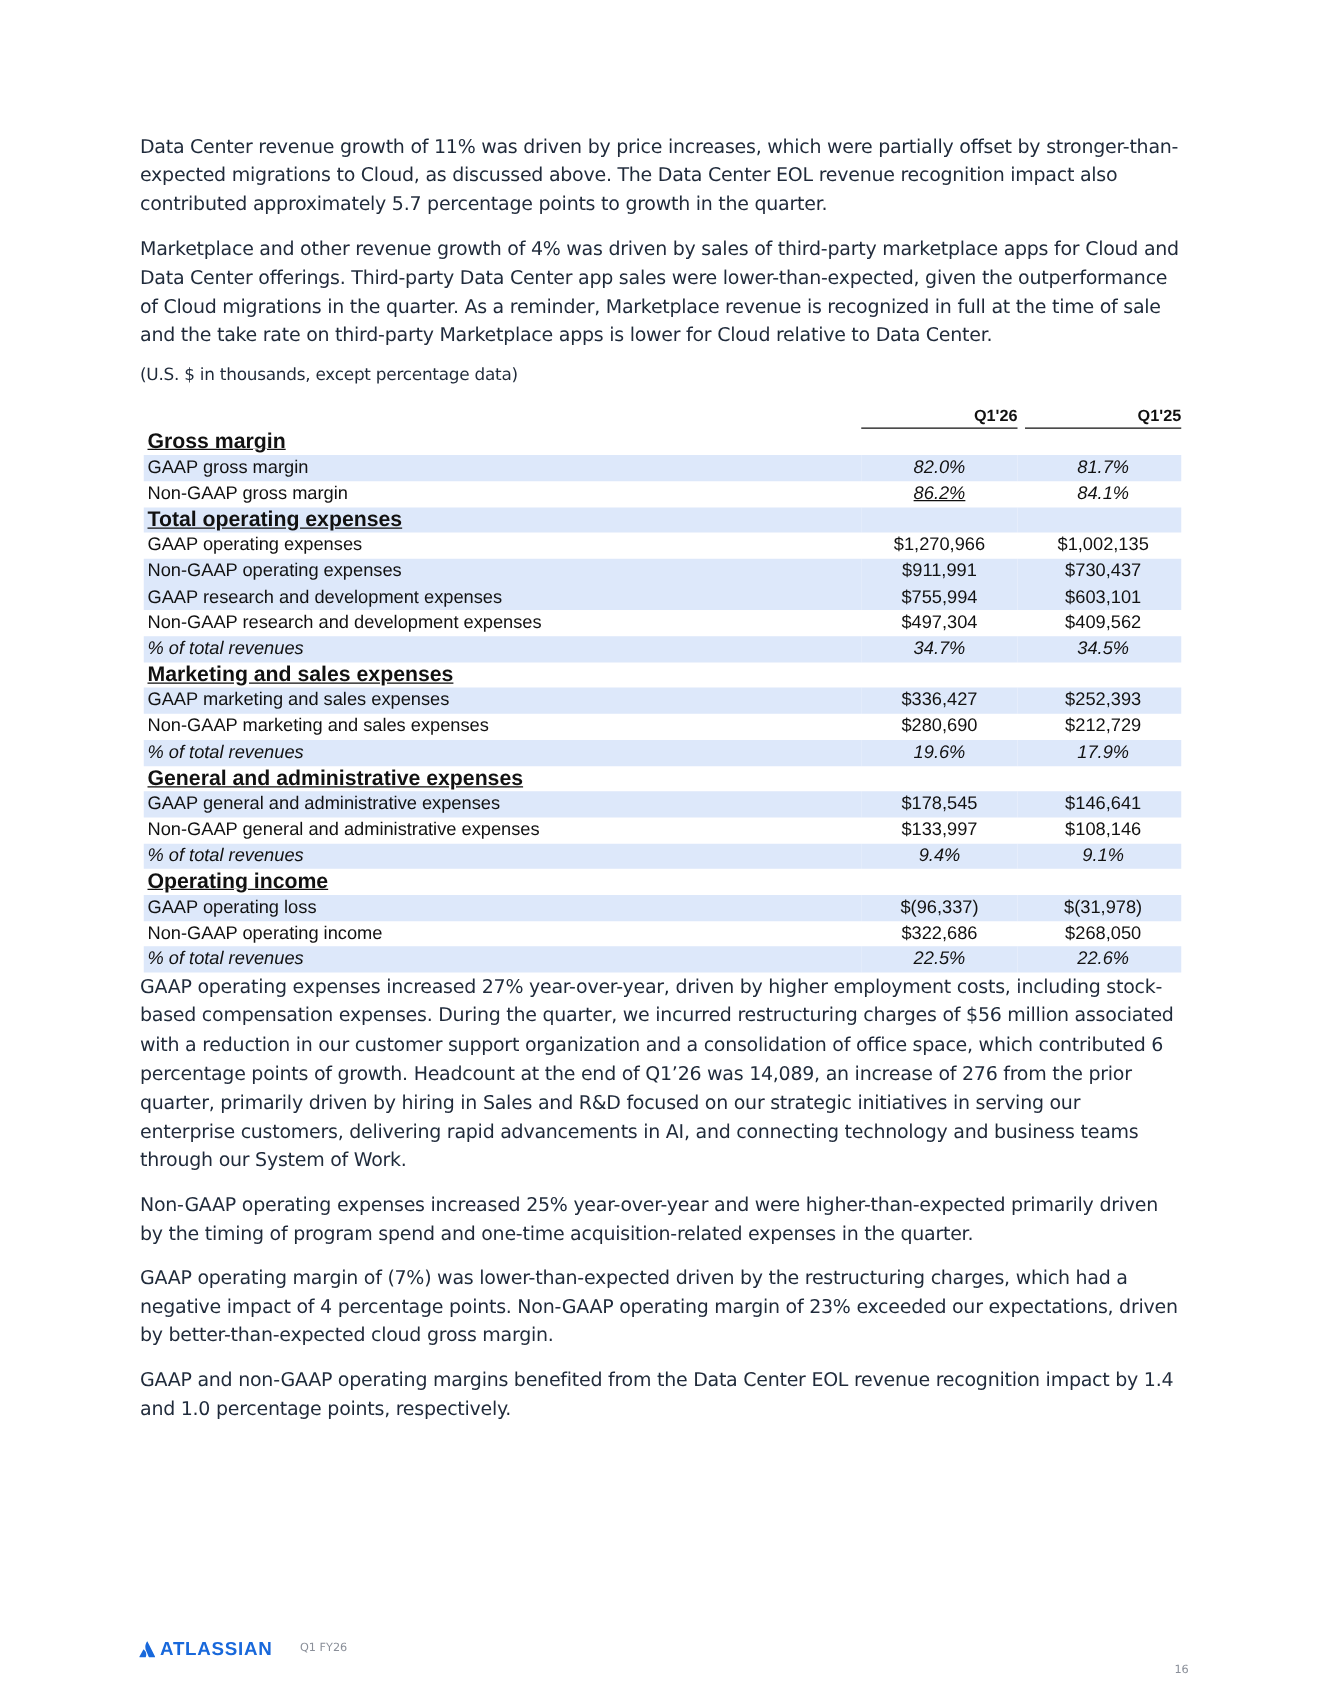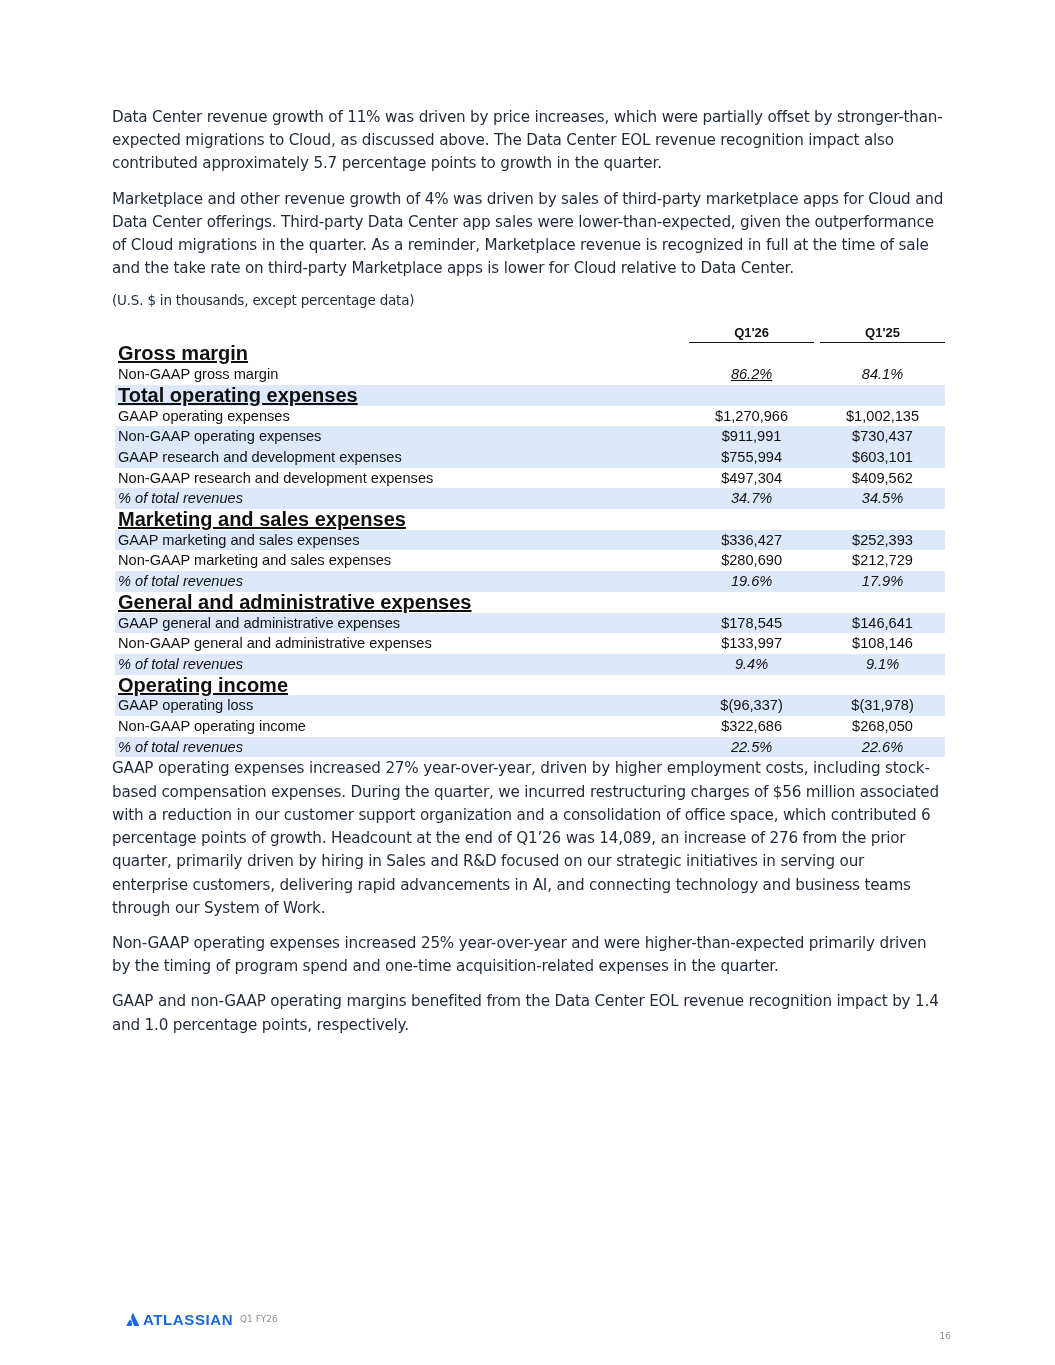--- a/index.html
+++ b/index.html
@@ -18,37 +18,37 @@
     .section-subtitle {
       font-family: "DejaVu Sans", sans-serif;
       font-size: 13.5px; color: #1f2a3a; margin: 0 0 14px 0; letter-spacing: -0.2px;
     }
     table.fin {
       width: 830px; border-collapse: separate; border-spacing: 0;
       font-family: "Liberation Sans", sans-serif; font-size: 14.6px; color: #111;
       margin-left: 3px;
     }
     table.fin th {
-      font-weight: bold; font-size: 13px; text-align: center; padding: 0 0 2px 0; height: 18px;
+      font-weight: bold; font-size: 13px; text-align: right; padding: 0 0 2px 0; height: 18px;
       vertical-align: bottom;
     }
     table.fin th.col { border-bottom: 1.5px solid #111; }
     table.fin th.gap { width: 6px; border-bottom: none; }
     table.fin td { height: 20.7px; padding: 0 0 0 3px; line-height: 20.7px; white-space: nowrap; }
     table.fin td.val { text-align: center; padding: 0; }
     table.fin td.gap { padding: 0; width: 6px; }
     tr.shade td { background: #dde8fa; }
-    tr.hdr td.label { font-weight: bold; font-size: 20px; text-decoration: underline; }
+    tr.hdr td.label { font-weight: bold; font-size: 17px; text-decoration: underline; }
     tr.pct td { font-style: italic; }
     tr.pct td.label { }
     .col-label { width: 570px; }
     .col-val { width: 124px; }
     .after-table { }
     .footer { position: absolute; left: 108px; top: 1311px; width: 845px; height: 20px; }
-    .logo { position: absolute; left: 18px; top: 0; display: flex; align-items: center; justify-content: space-between; }
+    .logo { position: absolute; left: 3px; top: 0; display: flex; align-items: center; justify-content: space-between; }
     .logo svg { width: 13px; height: 13px; margin-right: 4px; }
     .logo-text { font-family: "Liberation Sans", sans-serif; font-weight: bold; font-size: 15px; color: #1868db; letter-spacing: 0.6px; }
     .quarter { position: absolute; left: 132px; top: 3px; font-family: "DejaVu Sans", sans-serif; font-size: 9px; color: #8a8f99; text-align: right; }
     .page-num { position: absolute; right: 2px; top: 20px; font-family: "DejaVu Sans", sans-serif; font-size: 9px; color: #8a8f99; }
   </style>
 </head>
 <body>
 
 <div class="page">
   <p class="para">Data Center revenue growth of 11% was driven by price increases, which were partially offset by stronger-than-expected migrations to Cloud, as discussed above. The Data Center EOL revenue recognition impact also contributed approximately 5.7 percentage points to growth in the quarter.</p>
@@ -71,20 +71,26 @@
         <th class="col">Q1'25</th>
       </tr>
     </thead>
     <tbody id="table-body">
         <tr class="hdr">
           <td class="label">Gross margin</td>
           <td class="val"></td>
           <td class="gap"></td>
           <td class="val"></td>
         </tr>
+        <tr class="shade">
+          <td class="label">GAAP gross margin</td>
+          <td class="val" style="font-style: italic;">82.0%</td>
+          <td class="gap"></td>
+          <td class="val" style="font-style: italic;">81.7%</td>
+        </tr>
         <tr class="">
           <td class="label">Non-GAAP gross margin</td>
           <td class="val" style="font-style: italic; text-decoration: underline;">86.2%</td>
           <td class="gap"></td>
           <td class="val" style="font-style: italic;">84.1%</td>
         </tr>
         <tr class="shade hdr">
           <td class="label">Total operating expenses</td>
           <td class="val"></td>
           <td class="gap"></td>
@@ -191,20 +197,21 @@
           <td class="val">22.5%</td>
           <td class="gap"></td>
           <td class="val">22.6%</td>
         </tr>
       </tbody>
   </table>
 
   <div class="after-table">
     <p class="para">GAAP operating expenses increased 27% year-over-year, driven by higher employment costs, including stock-based compensation expenses. During the quarter, we incurred restructuring charges of $56 million associated with a reduction in our customer support organization and a consolidation of office space, which contributed 6 percentage points of growth. Headcount at the end of Q1’26 was 14,089, an increase of 276 from the prior quarter, primarily driven by hiring in Sales and R&amp;D focused on our strategic initiatives in serving our enterprise customers, delivering rapid advancements in AI, and connecting technology and business teams through our System of Work.</p>
     <p class="para">Non-GAAP operating expenses increased 25% year-over-year and were higher-than-expected primarily driven by the timing of program spend and one-time acquisition-related expenses in the quarter.</p>
+    <p class="para">GAAP operating margin of (7%) was lower-than-expected driven by the restructuring charges, which had a negative impact of 4 percentage points. Non-GAAP operating margin of 23% exceeded our expectations, driven by better-than-expected cloud gross margin.</p>
     <p class="para">GAAP and non-GAAP operating margins benefited from the Data Center EOL revenue recognition impact by 1.4 and 1.0 percentage points, respectively.</p>
   </div>
 </div>
 
 <div class="footer">
   <div class="logo">
     <svg viewBox="0 0 16 16">
       <path d="M5.2 8.3c-.2-.3-.6-.3-.8.1L.6 15.3c-.1.3.1.7.5.7h5.3c.2 0 .4-.1.5-.3 1.1-2.4.5-6-1.7-7.4z" fill="#1868db"></path>
       <path d="M8 .4C6 3.6 6.1 7.1 7.4 9.7l2.5 5.9c.1.2.3.4.5.4h5.3c.4 0 .6-.4.5-.7L8.7.4C8.5 0 8.2 0 8 .4z" fill="#1868db"></path>
     </svg>

